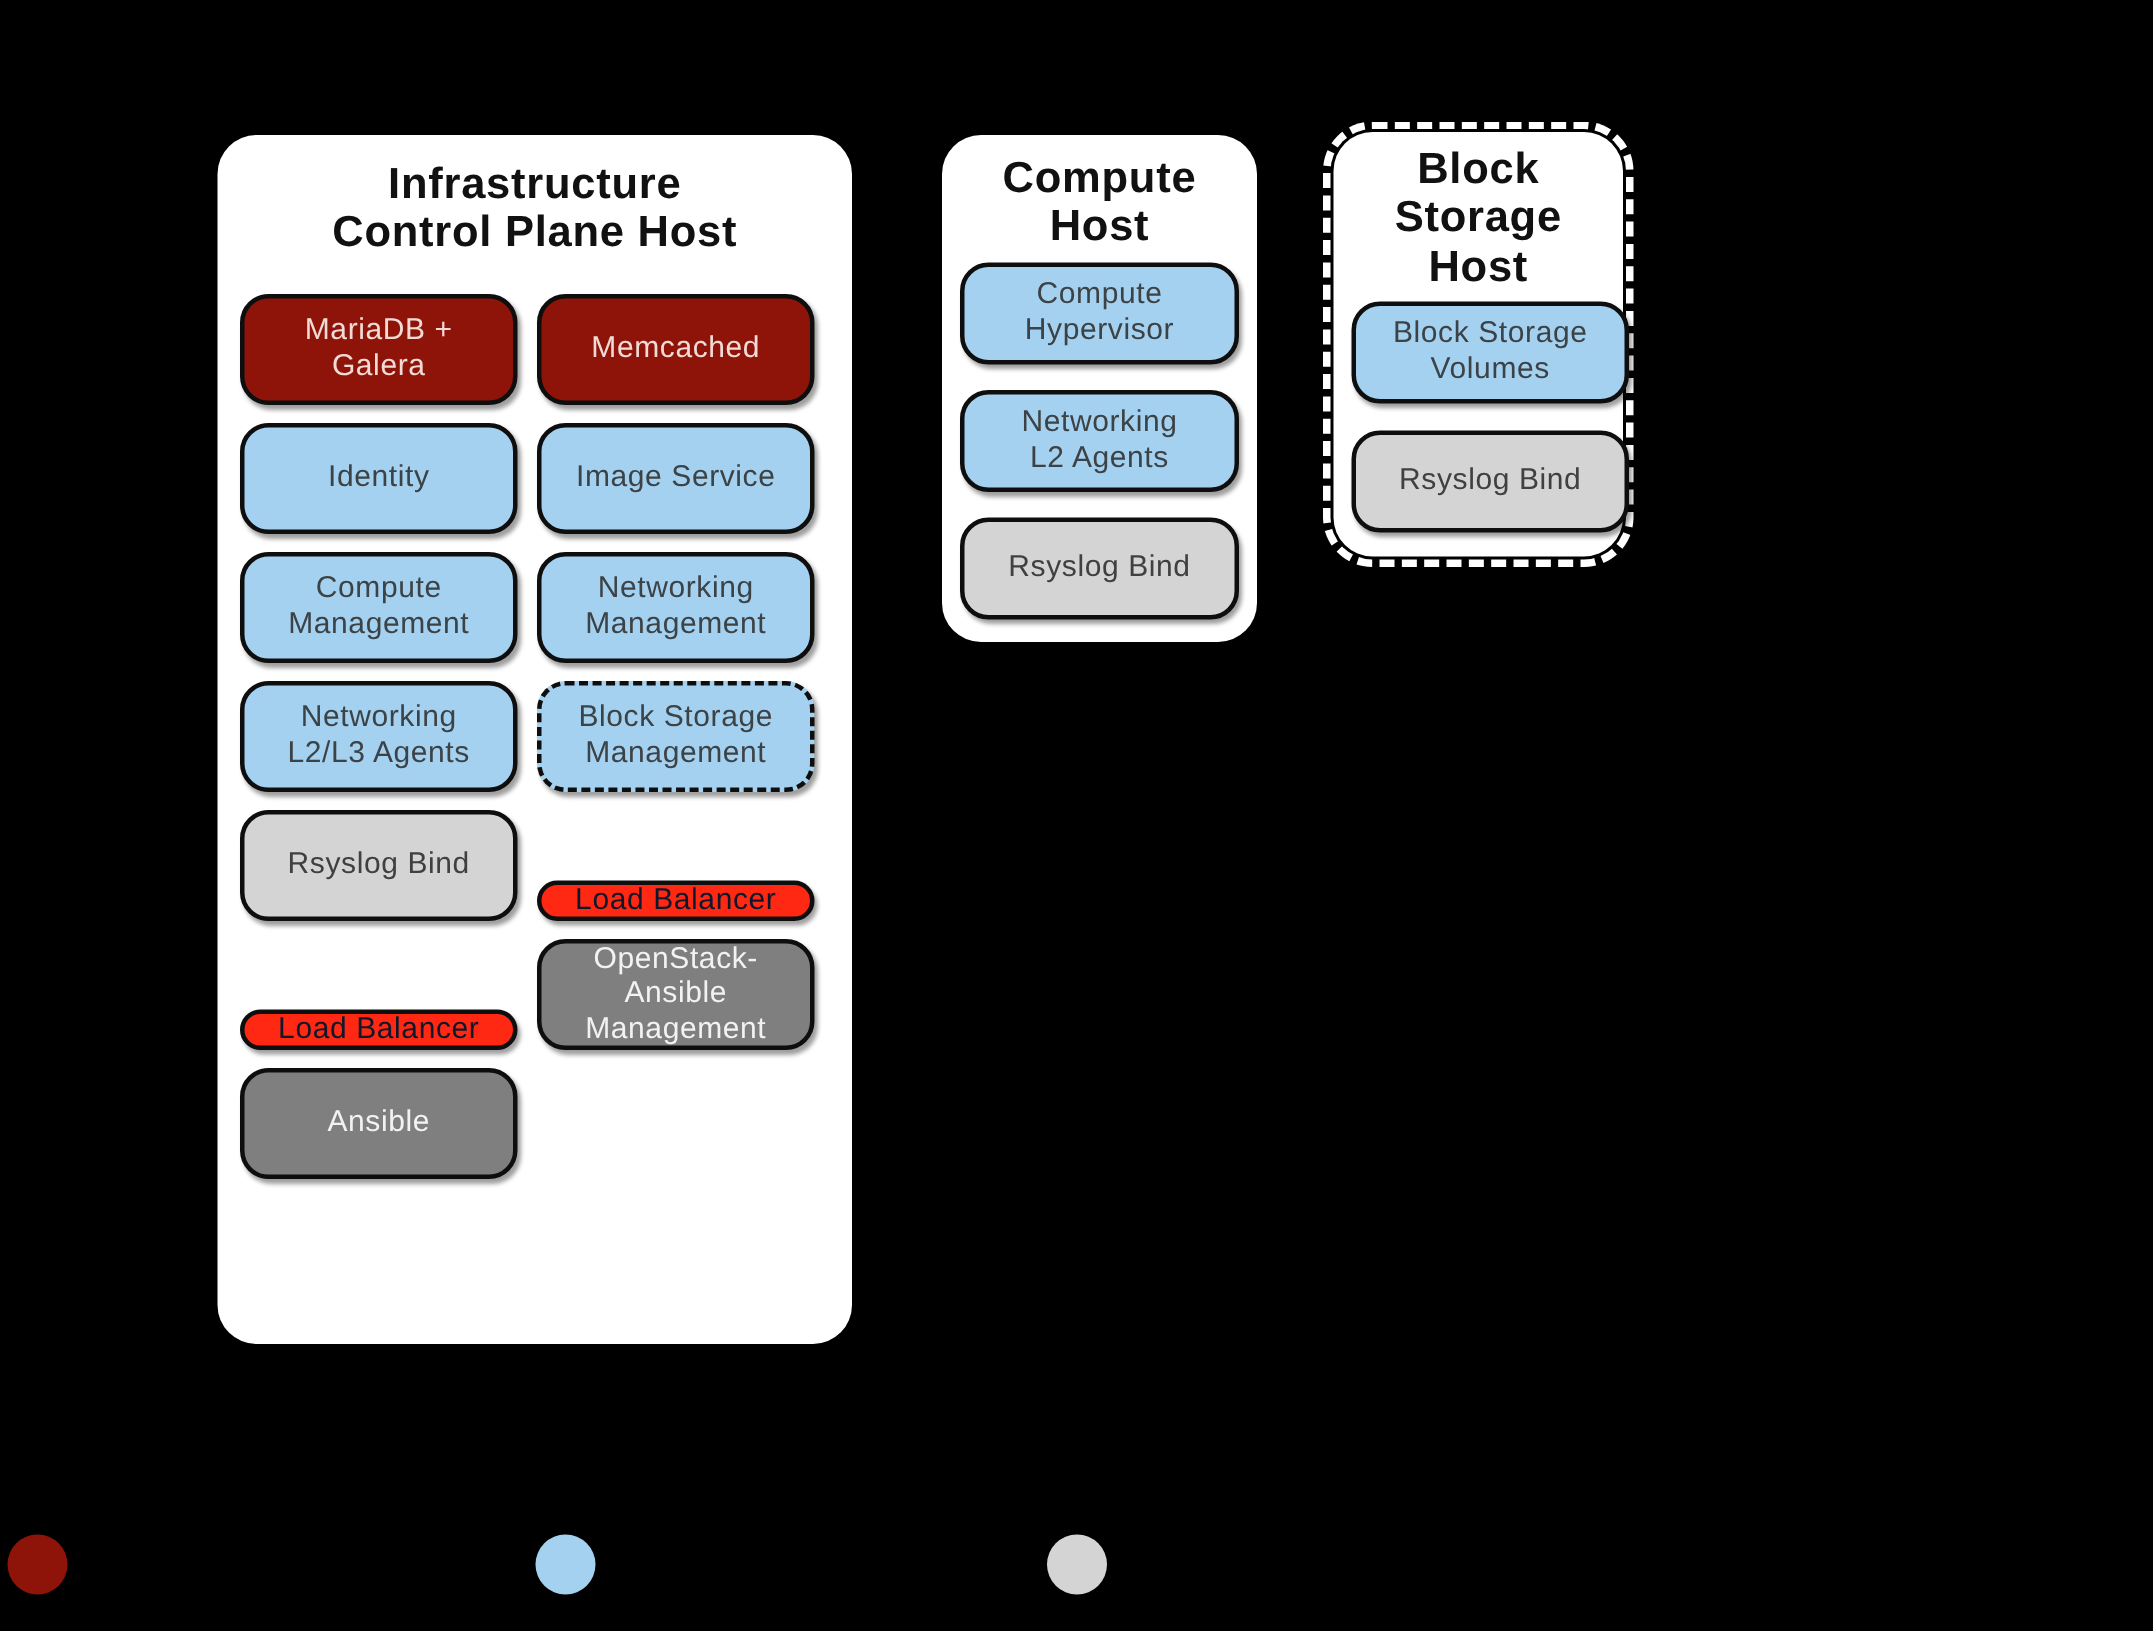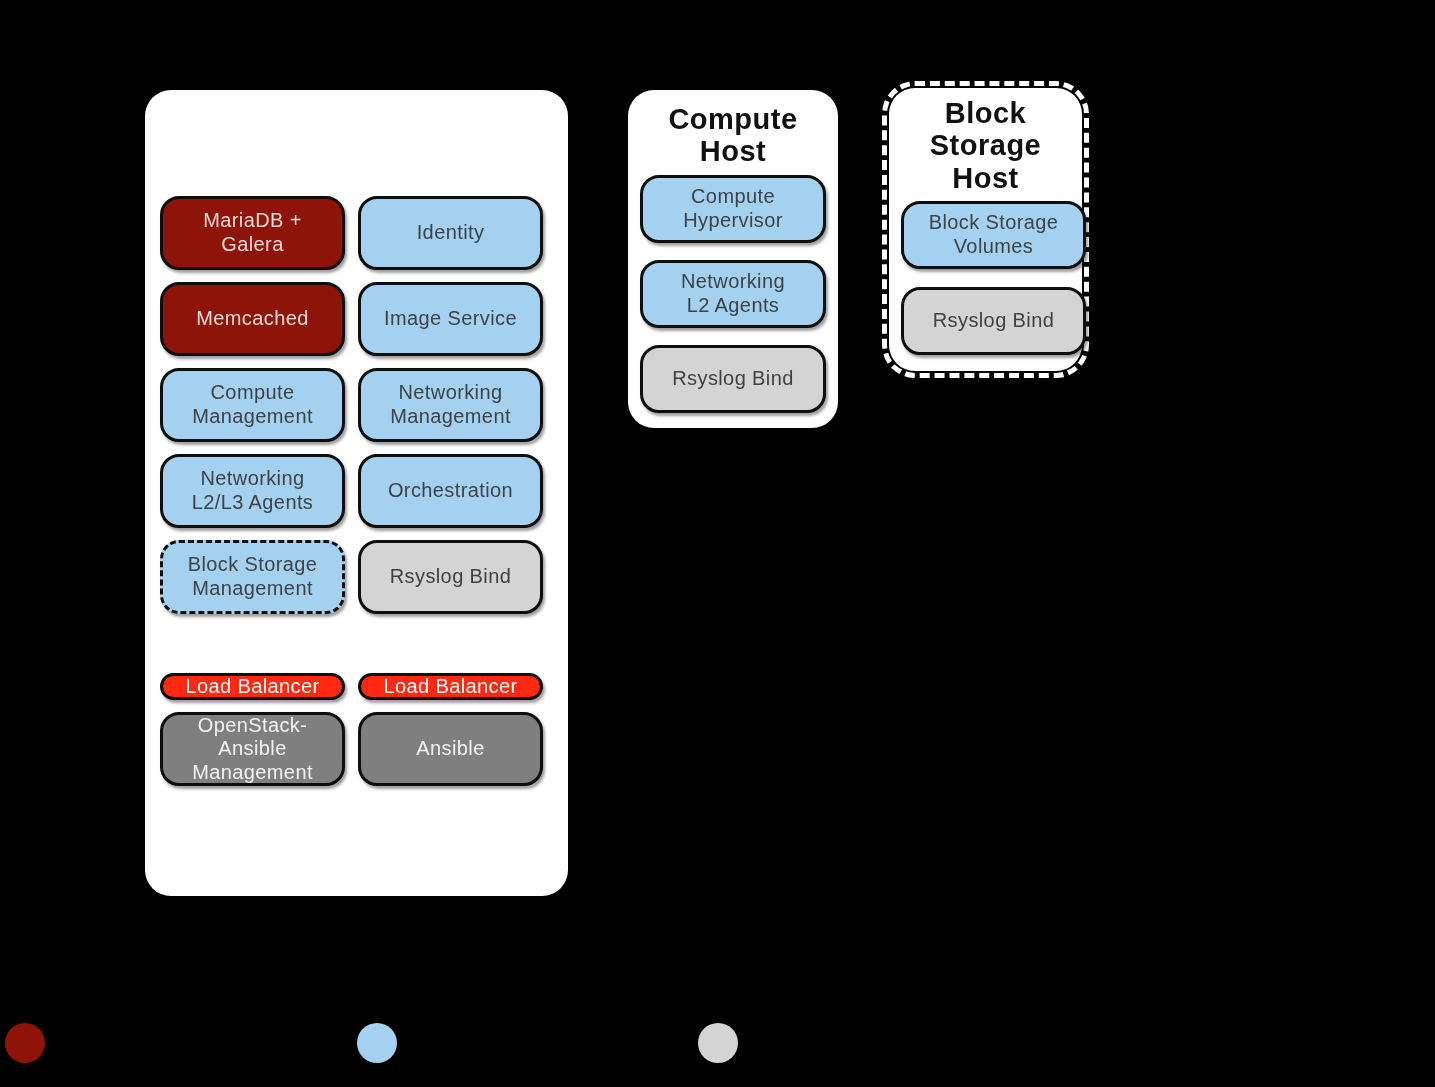--- a/index.html
+++ b/index.html
@@ -38,21 +38,21 @@
     line-height: 1.18;
     letter-spacing: 0.4px;
     white-space: pre-line;
     box-shadow: 2px 3px 3px rgba(0,0,0,0.38);
     box-sizing: border-box;
   }
   
   .c-darkred  { background: #8e1409; color: #f1dbd6; }
   .c-blue     { background: #a5d1f0; color: #3c4347; }
   .c-gray     { background: #d4d4d4; color: #404040; }
-  .c-red      { background: #ff2813; color: #ffffff; margin-top: 47px; }
+  .c-red      { background: #ff2813; color: #0f172a; margin-top: 47px; }
   .c-darkgray { background: #7f7f7f; color: #f2f2f2; }
   .b-dashed   { border-style: dashed; }
 
   
   #panel-infra { left: 145px; top: 90px; width: 423px; height: 806px; }
   #panel-infra .panel-title { padding-top: 17px; }
   #infra-grid {
     position: absolute;
     left: 15px; top: 106px;
     display: grid;
@@ -96,33 +96,34 @@
     top: 1023px;
   }
   #legend-dot-1 { left: 5px;   background: #8e1409; }
   #legend-dot-2 { left: 357px; background: #a5d1f0; }
   #legend-dot-3 { left: 698px; background: #d4d4d4; }
 </style>
 </head>
 <body>
 
 <div class="panel" id="panel-infra">
+  <div class="panel-title">Infrastructure
+Control Plane Host</div>
   <div id="infra-grid">
     <div class="svc c-darkred">MariaDB +
 Galera</div>
+    <div class="svc c-darkred">Memcached</div>
     <div class="svc c-blue">Identity</div>
-    <div class="svc c-darkred">Memcached</div>
     <div class="svc c-blue">Image Service</div>
     <div class="svc c-blue">Compute
 Management</div>
     <div class="svc c-blue">Networking
 Management</div>
     <div class="svc c-blue">Networking
 L2/L3 Agents</div>
-    <div class="svc c-blue">Orchestration</div>
     <div class="svc c-blue b-dashed">Block Storage
 Management</div>
     <div class="svc c-gray">Rsyslog Bind</div>
     <div class="svc c-red">Load Balancer</div>
     <div class="svc c-red">Load Balancer</div>
     <div class="svc c-darkgray">OpenStack-
 Ansible
 Management</div>
     <div class="svc c-darkgray">Ansible</div>
   </div>

